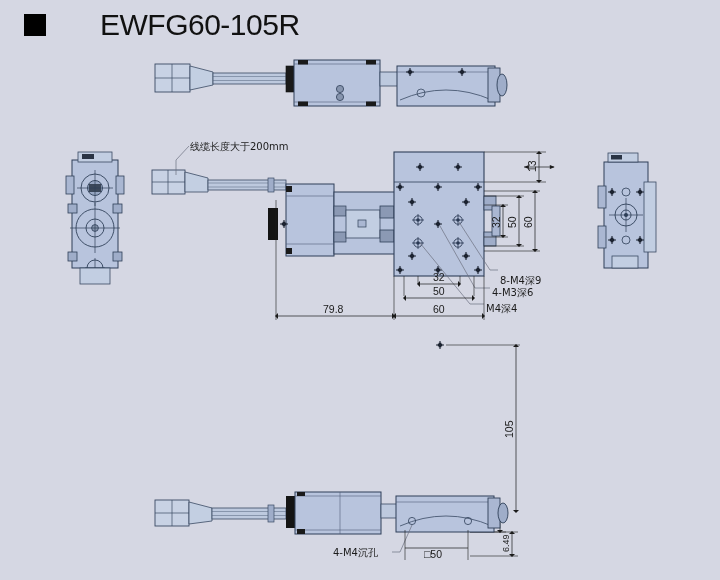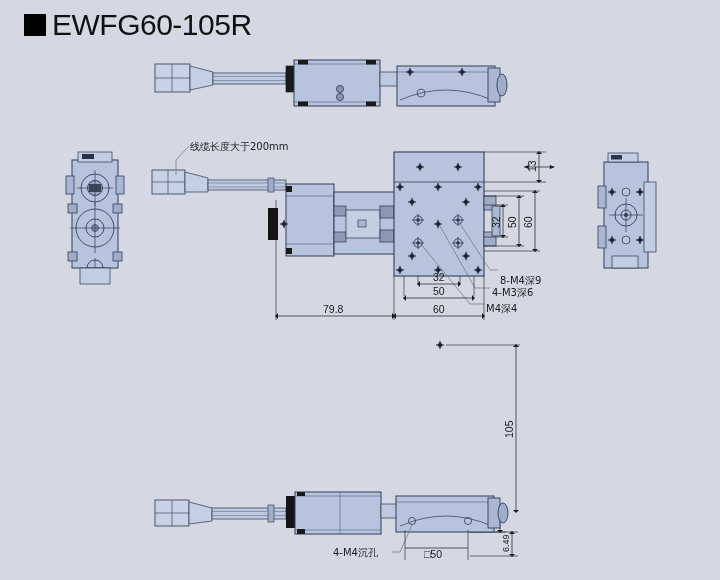--- a/index.html
+++ b/index.html
@@ -14,20 +14,21 @@
   .title-bar{
     position:absolute;left:24px;top:10px;
     display:flex;align-items:center;gap:6px;
   }
   .title-marker{
     width:22px;height:22px;background:#000;display:inline-block;
   }
   .title-text{
     font-size:30px;color:#111;letter-spacing:-0.5px;line-height:1;
     font-family:"Liberation Sans","DejaVu Sans",sans-serif;
+    margin-left:48px;
   }
   svg{position:absolute;left:0;top:0;}
   .dimtxt{
     font-size:10.5px;fill:#1b1b1b;
     font-family:"Liberation Sans","DejaVu Sans",sans-serif;
   }
   .dimtxt-sm{
     font-size:9px;fill:#1b1b1b;
     font-family:"Liberation Sans","DejaVu Sans",sans-serif;
   }

